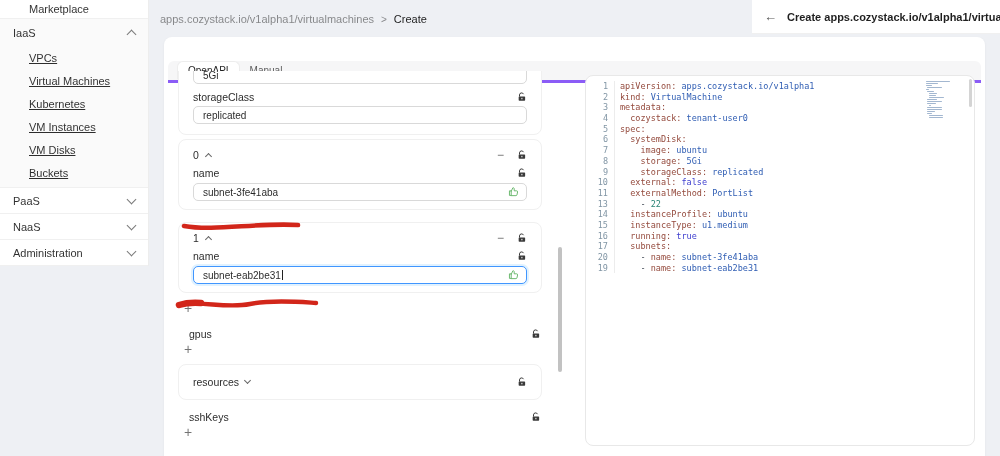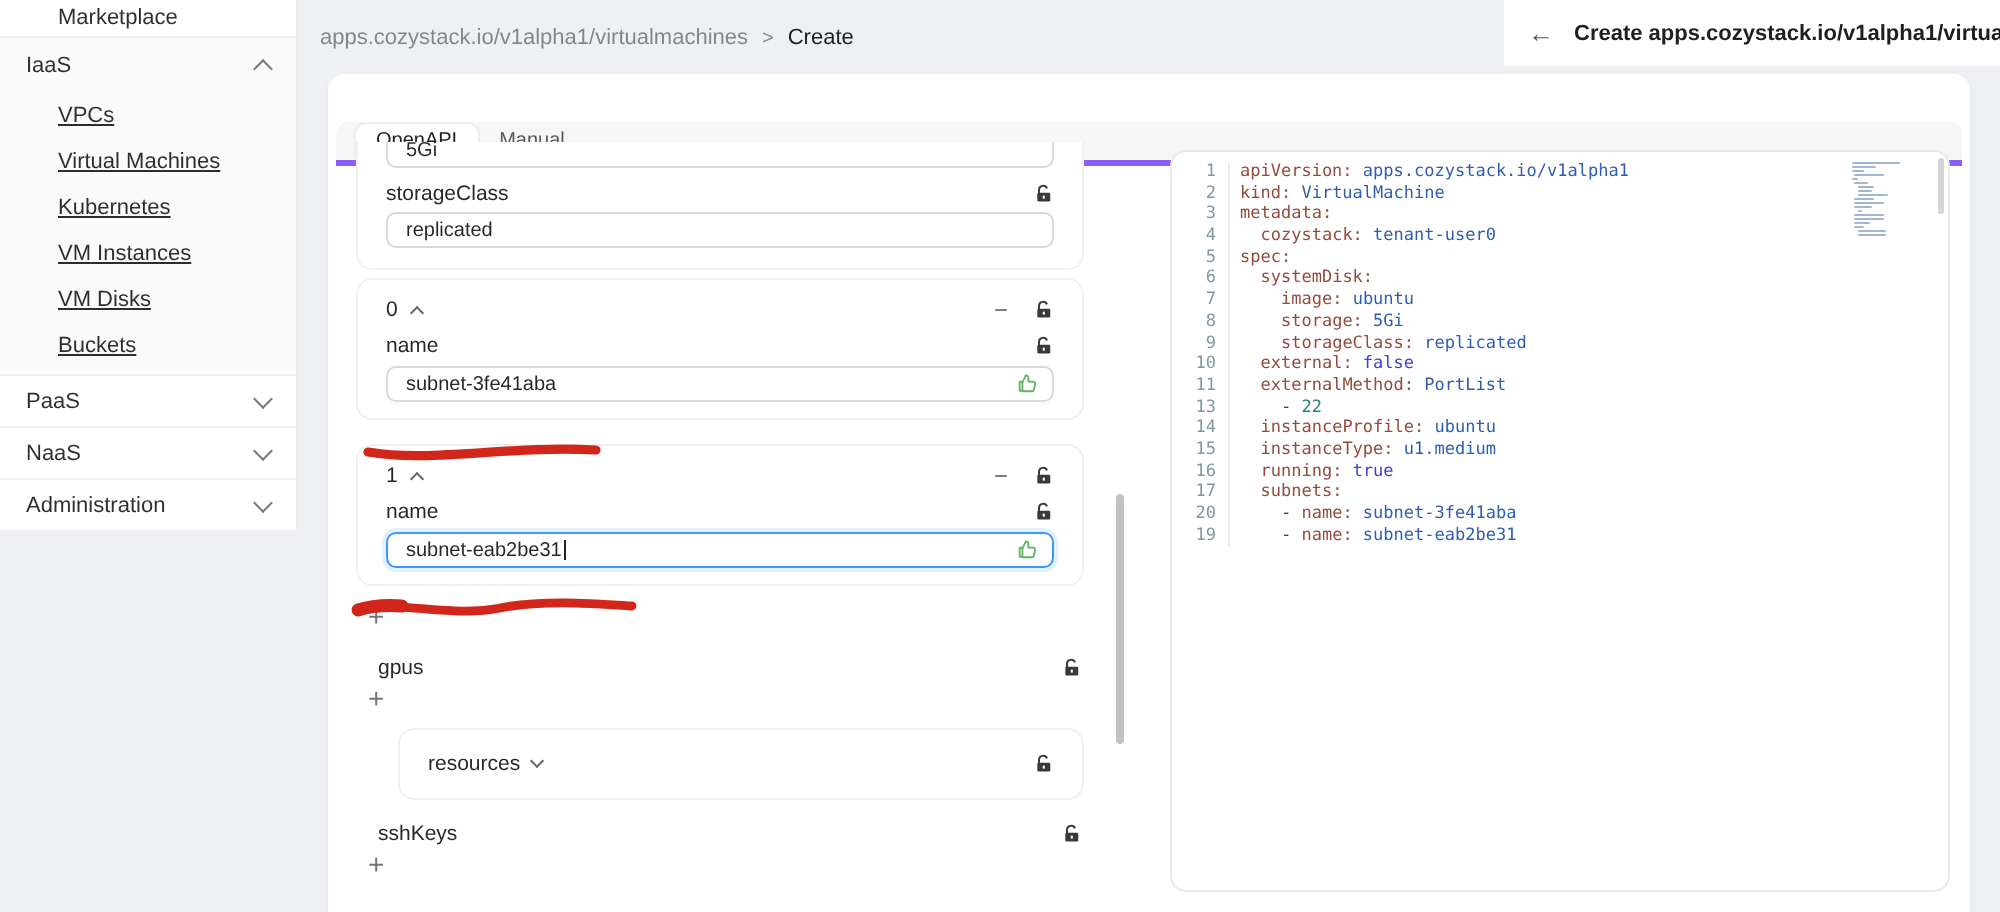--- a/index.html
+++ b/index.html
@@ -46,21 +46,21 @@
   .thumb{position:absolute;right:7px;top:2px;}
   .lock{display:inline-flex;align-items:center;cursor:pointer;}
   .hdr{display:flex;align-items:center;height:13px;}
   .hdr .idx{font-size:10.5px;color:rgba(0,0,0,.85);}
   .hdr .right{margin-left:auto;display:flex;align-items:center;gap:13px;}
   .minus{font-size:12px;color:rgba(0,0,0,.6);line-height:10px;cursor:pointer;}
   .plusrow{height:14px;display:flex;align-items:center;padding-left:6px;}
   .plus{font-size:14px;color:rgba(0,0,0,.55);cursor:pointer;line-height:12px;}
   .outlbl{padding-left:11px;padding-right:1px;}
   .rescard{height:34px;display:flex;align-items:center;justify-content:space-between;
-           padding:0 14px;border:1px solid #f0f0f0;border-radius:8px;margin-left:21px;}
+           padding:0 14px;border:1px solid #f0f0f0;border-radius:8px;}
   .resl{display:flex;align-items:center;gap:6px;font-size:10.5px;color:rgba(0,0,0,.85);cursor:pointer;}
   .scrollthumb{position:absolute;left:558px;top:247px;width:4px;height:125px;background:#c2c2c2;border-radius:2px;cursor:pointer;}
   
   .editor{position:absolute;left:585px;top:75px;width:390px;height:371px;border:1px solid #e8e8e8;
           border-radius:8px;background:#fff;overflow:hidden;box-sizing:border-box;}
   .codewrap{position:absolute;left:0;top:5px;right:0;font-family:"DejaVu Sans Mono",monospace;font-size:8.5px;}
   .code-row{display:flex;line-height:10.7px;height:10.7px;}
   .ln{width:22px;text-align:right;padding-right:6px;border-right:1px solid #ececec;flex:none;}
   .lt{padding-left:5px;white-space:pre;}
   .minimap{position:absolute;right:8px;top:5px;width:40px;}

